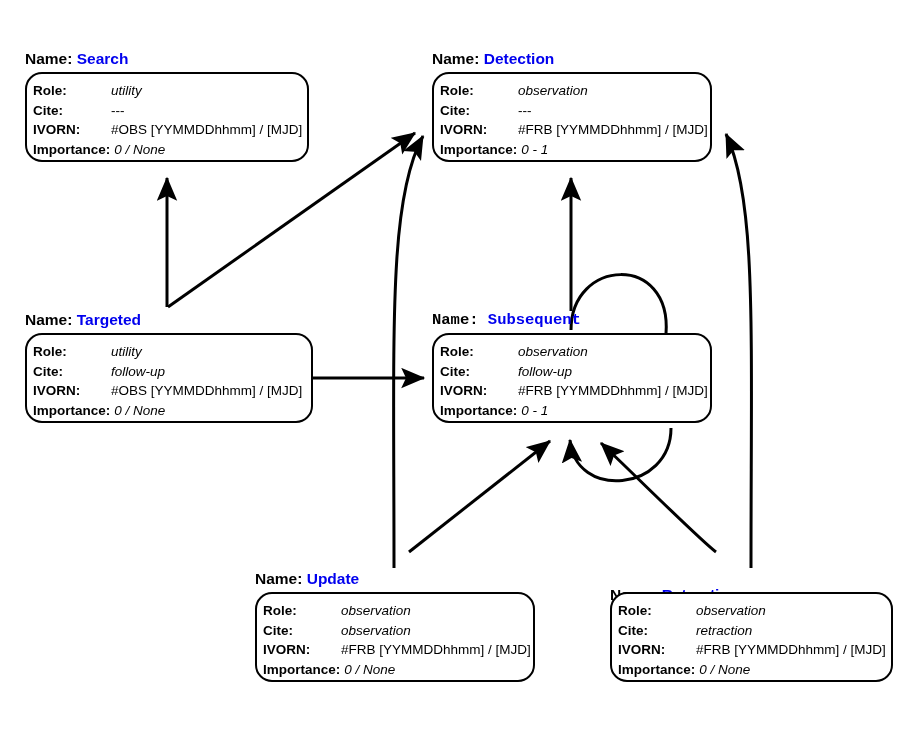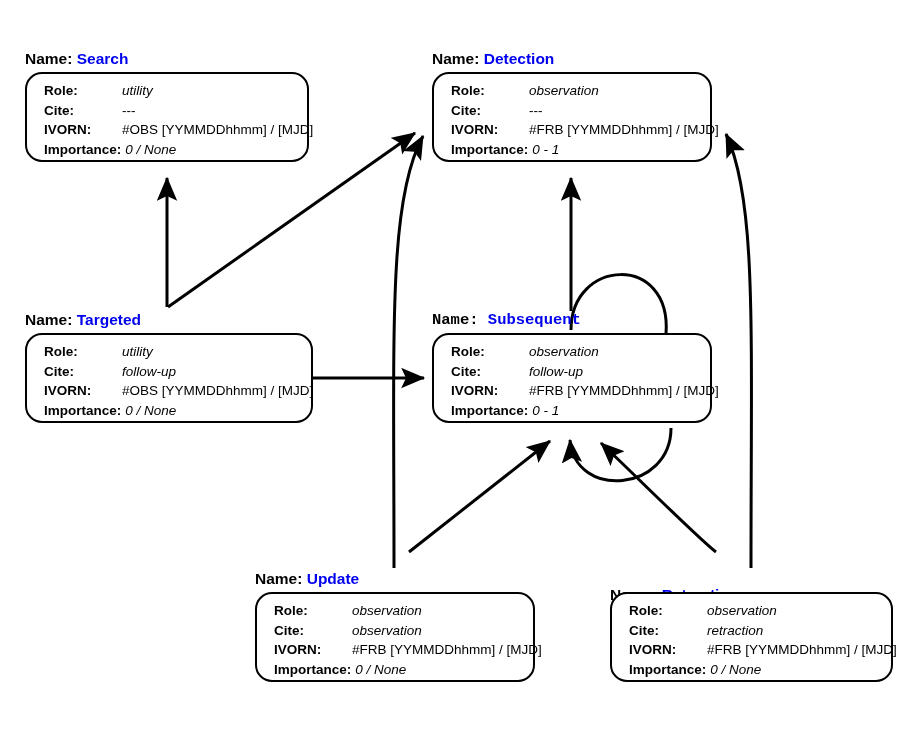--- a/index.html
+++ b/index.html
@@ -7,21 +7,21 @@
        font-family:"Liberation Sans","DejaVu Sans",sans-serif;}
   #stage{position:absolute;left:0;top:0;width:913px;height:731px;}
   svg.edges{position:absolute;left:0;top:0;width:913px;height:731px;pointer-events:none;}
 
   .node{position:absolute;}
   .node-title{position:absolute;left:0;width:100%;text-align:left;
               font-size:15.5px;font-weight:bold;color:#000000;white-space:nowrap;}
   .node-title .nm{color:#0000ee;font-weight:bold;}
   .node-box{position:absolute;left:0;top:0;box-sizing:border-box;
             border:2.6px solid #000000;border-radius:17px;background:#ffffff;}
-  .rows{position:absolute;left:17px;top:7px;right:6px;}
+  .rows{position:absolute;left:6px;top:7px;right:6px;}
   .row{display:flex;align-items:baseline;line-height:19.5px;white-space:nowrap;}
   .k{font-weight:bold;font-size:13.5px;color:#000;}
   .k.w{width:78px;flex:0 0 78px;}
   .v{font-style:italic;font-size:13.5px;color:#000;}
   .v.nonital{font-style:normal;}
   .v.pad{padding-left:4px;}
 </style>
 </head>
 <body>
 

